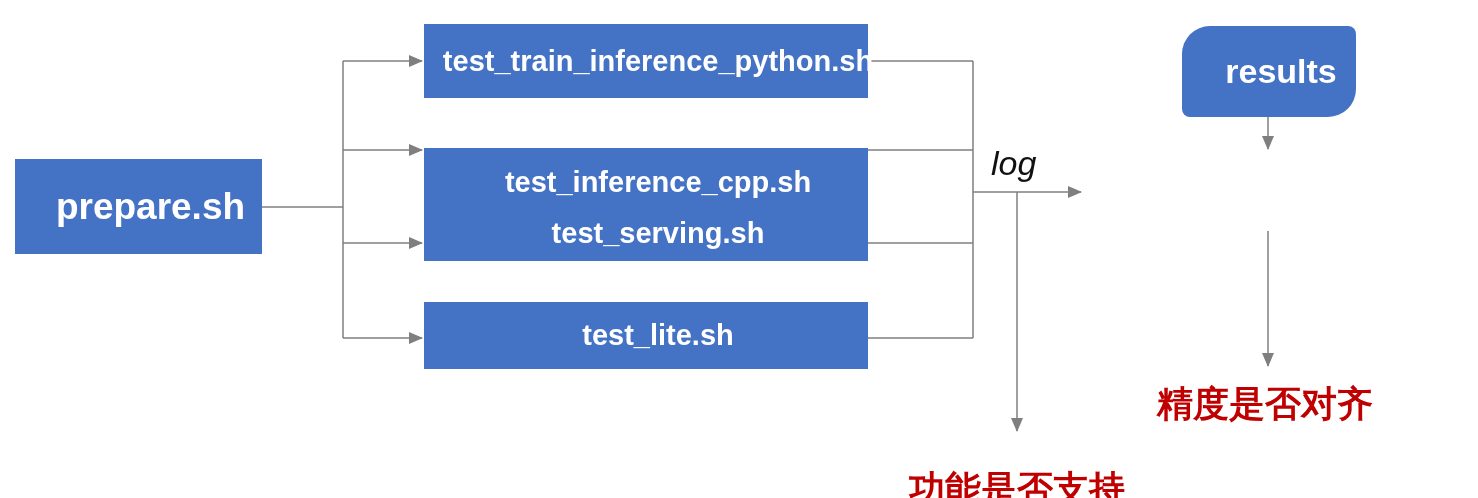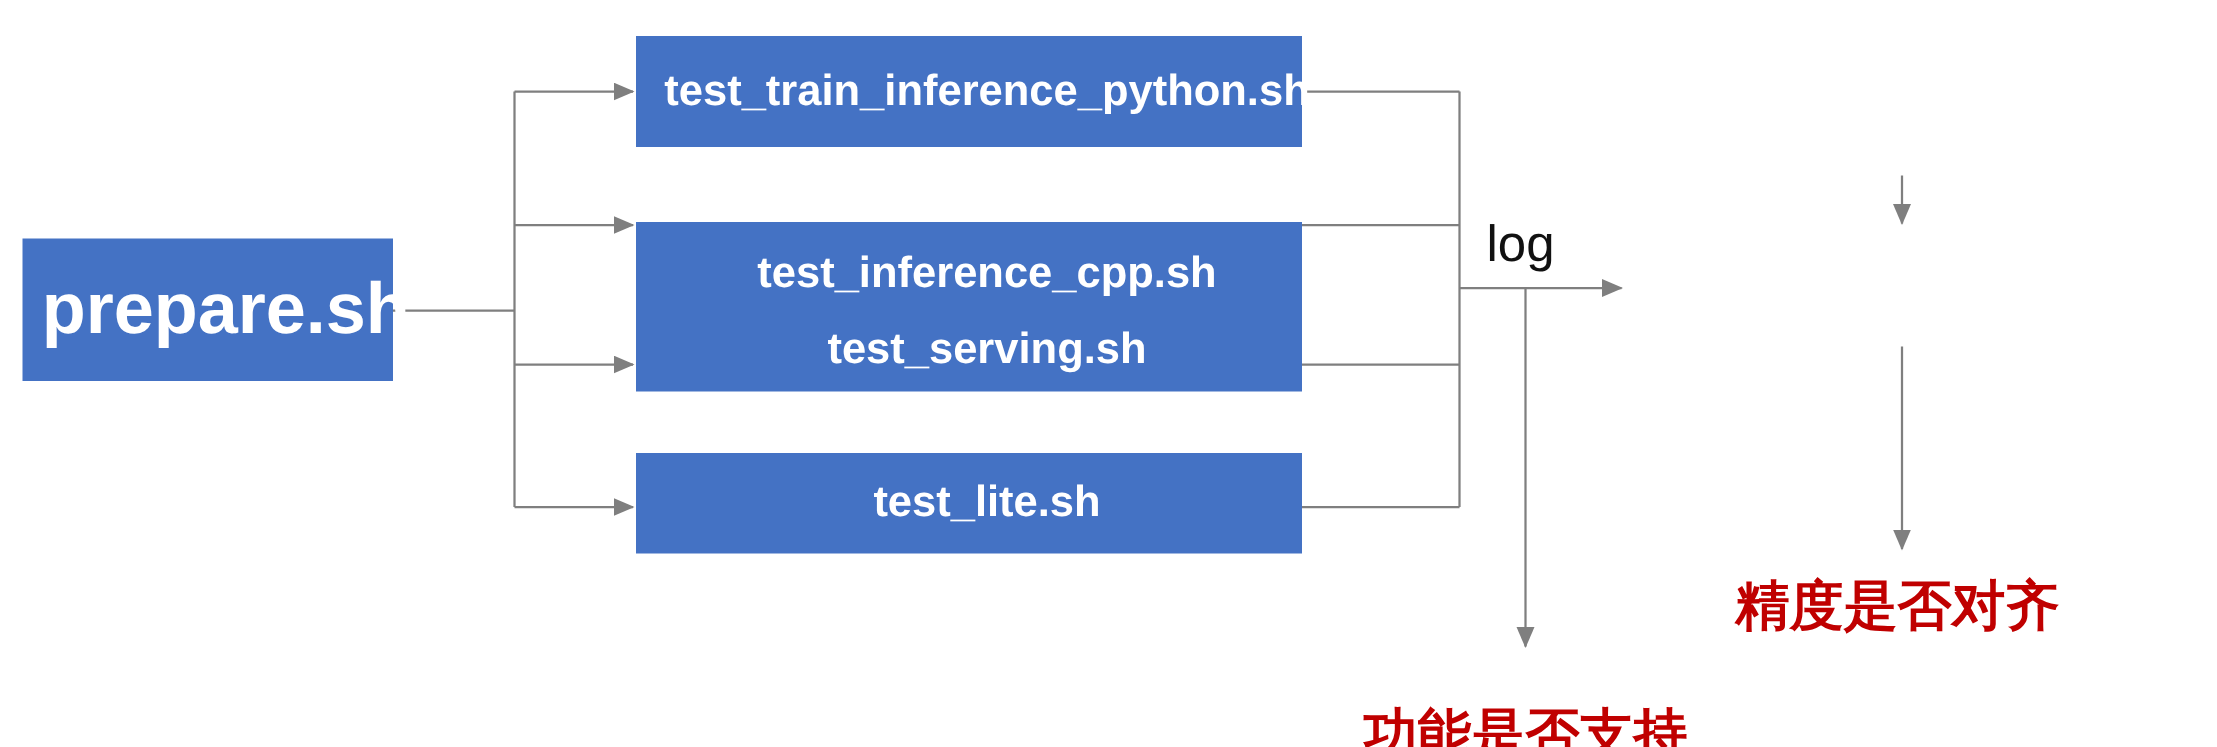--- a/index.html
+++ b/index.html
@@ -27,37 +27,37 @@
     background: #4472C4;
     color: #ffffff;
     display: flex;
     align-items: center;
     justify-content: center;
     font-weight: bold;
     text-align: left;
     box-sizing: border-box;
     padding-left: 24px;
   }
-  .node-prepare   { left: 15px;   top: 159px; width: 247px; height: 95px; font-size: 48px; }
+  .node-prepare   { left: 15px;   top: 159px; width: 247px; height: 95px; font-size: 37px; }
   .node-test      { left: 424px;  width: 444px; font-size: 29px; }
   .node-test-0    { top: 24px;  height: 74px; }
   .node-test-1    { top: 120px; height: 68px; margin-top: 28px; }
   .node-test-2    { top: 205px; height: 56px; }
   .node-test-3    { top: 302px; height: 67px; }
   .node-results   { left: 1182px; top: 26px;  width: 174px; height: 91px; font-size: 34px;
                     border-radius: 28px 8px 28px 8px; }
   .node-compare   { left: 1083px; top: 153px; width: 372px; height: 78px; font-size: 36px; }
   .edge-label {
     position: absolute;
     z-index: 2;
     color: #111111;
     font-size: 34px;
     font-weight: normal;
   }
-  .edge-label-log { left: 991px; top: 144px; }
+  .edge-label-log { left: 991px; top: 144px; font-style: italic; }
   .annotation {
     position: absolute;
     z-index: 2;
     color: #C00000;
     font-size: 36px;
     font-weight: bold;
     white-space: nowrap;
     transform: translateX(-50%);
   }
   .annotation-precision { left: 1265px; top: 380px; text-align: right; }
@@ -110,20 +110,23 @@
   <div class="node node-test node-test-1">
     <span>test_inference_cpp.sh</span>
   </div>
   <div class="node node-test node-test-2">
     <span>test_serving.sh</span>
   </div>
   <div class="node node-test node-test-3">
     <span>test_lite.sh</span>
   </div>
 
+  <div class="node node-results">
+    <span>results</span>
+  </div>
 
 
   <div class="edge-label edge-label-log">log</div>
 
   <div class="annotation annotation-precision">精度是否对齐</div>
   <div class="annotation annotation-function">功能是否支持</div>
 
 </div>
 
 </body></html>

